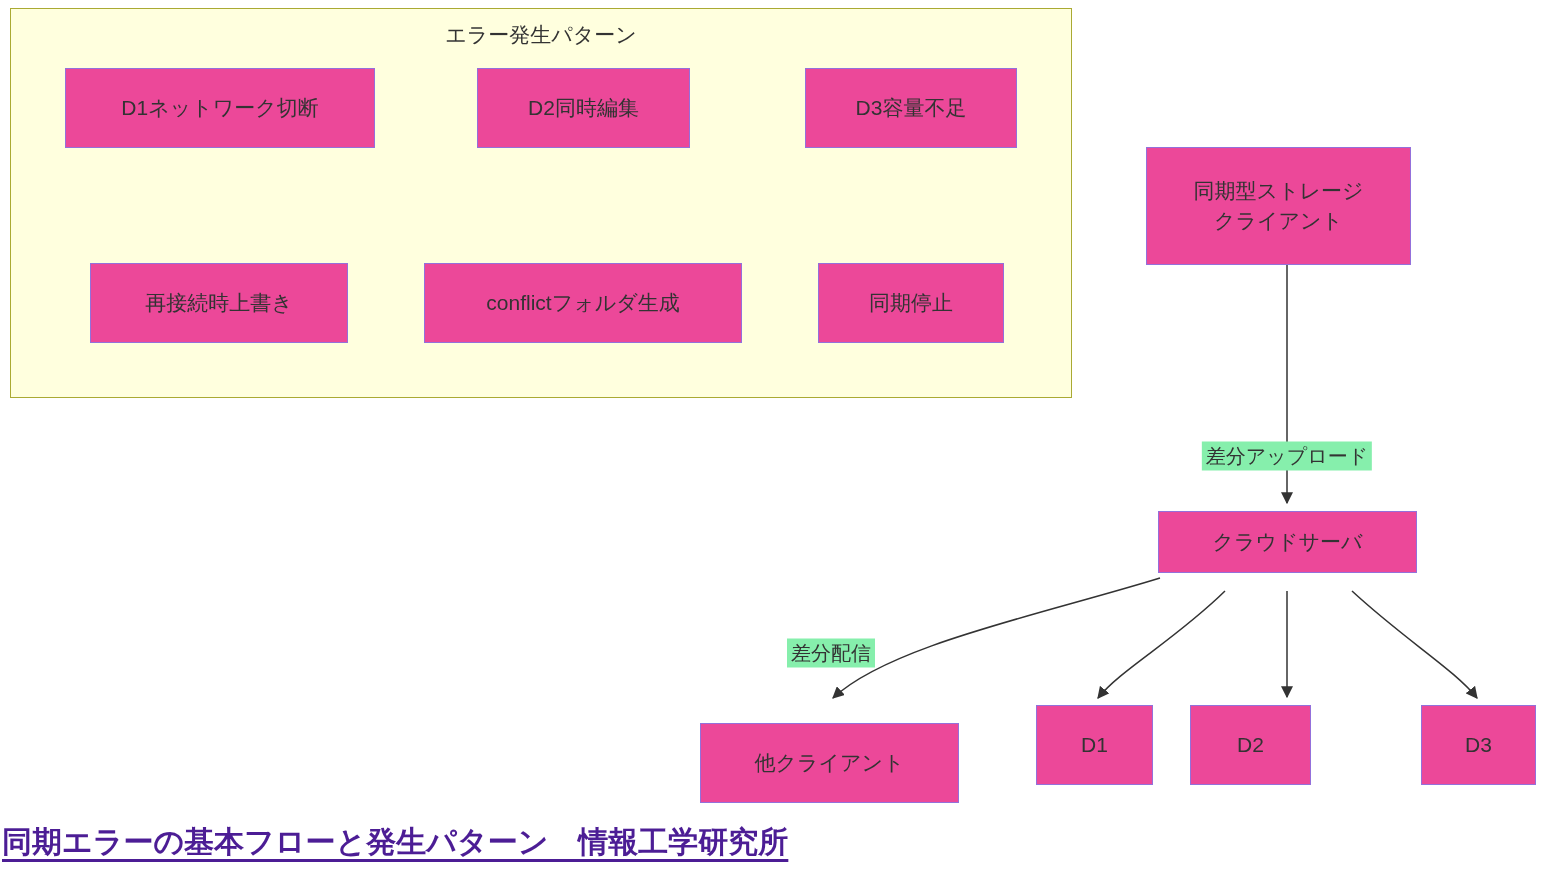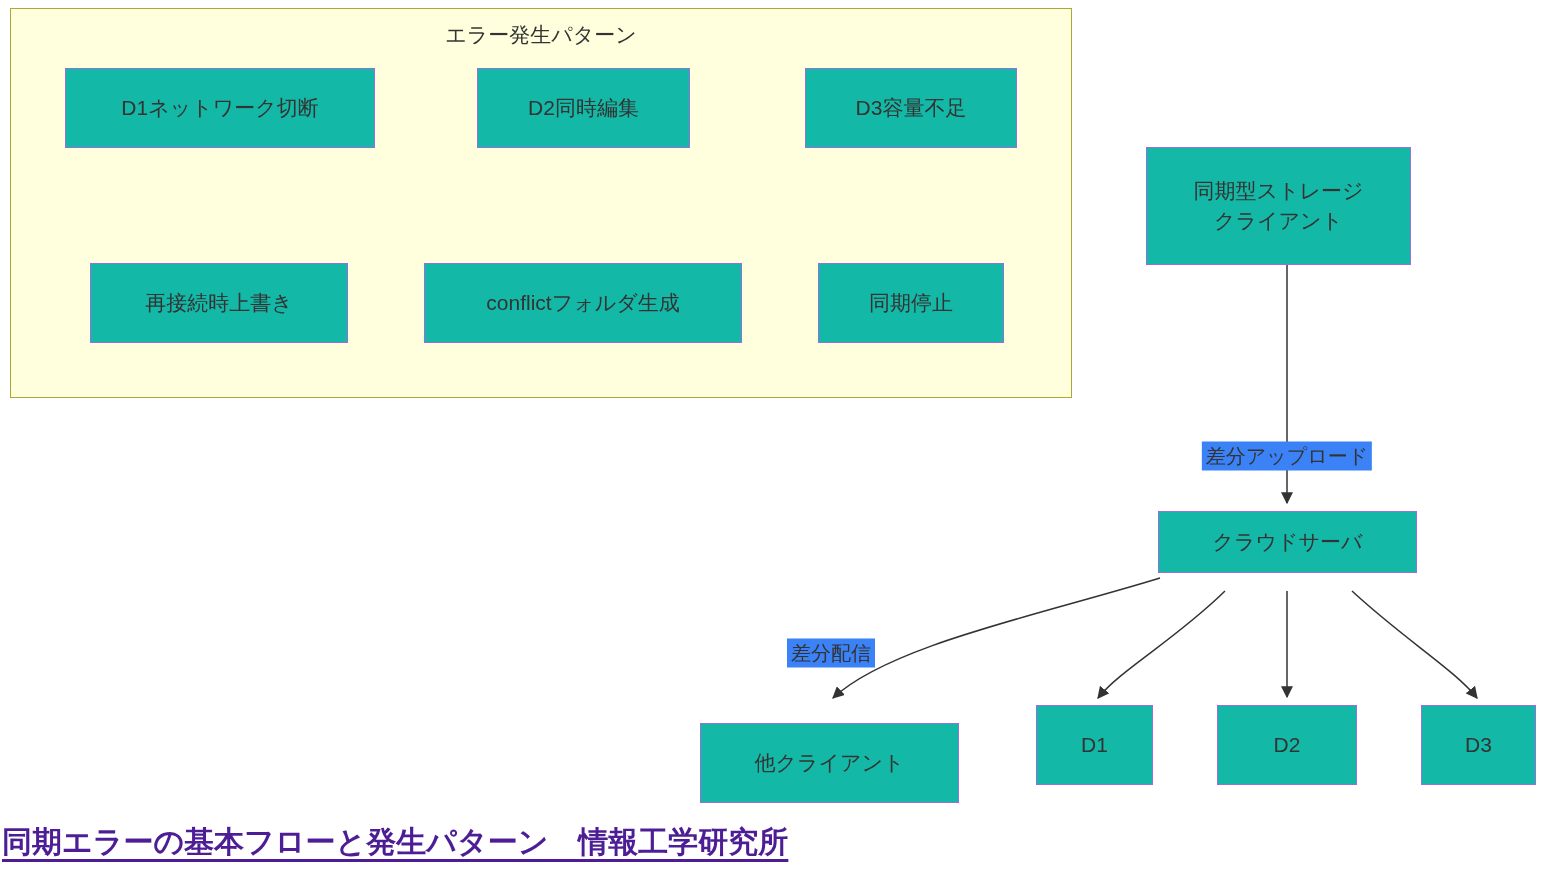--- a/index.html
+++ b/index.html
@@ -32,36 +32,36 @@
   .subgraph-title {
     position: absolute;
     top: 12px; left: 0;
     width: 100%;
     text-align: center;
     font-size: 21px;
     color: #333333;
   }
   .node {
     position: absolute;
-    background: #14b8a6;
+    background: #ec4899;
     border: 1px solid #9370DB;
     box-sizing: border-box;
     display: flex;
     align-items: center;
     justify-content: center;
     text-align: center;
     font-size: 21px;
     color: #333333;
     white-space: pre-line;
     line-height: 1.45;
   }
   .edge-label {
     position: absolute;
     transform: translate(-50%, -50%);
-    background: #3b82f6;
+    background: #86efac;
     color: #333333;
     font-size: 20px;
     padding: 1px 4px;
     white-space: nowrap;
   }
   .caption {
     position: absolute;
     left: 2px; top: 822px;
     font-size: 30px;
     font-weight: bold;
@@ -101,21 +101,21 @@
   <div class="node" style="left:805px; top:68px; width:212px; height:80px;">D3容量不足</div>
   <div class="node" style="left:90px; top:263px; width:258px; height:80px;">再接続時上書き</div>
   <div class="node" style="left:818px; top:263px; width:186px; height:80px;">同期停止</div>
   <div class="node" style="left:424px; top:263px; width:318px; height:80px;">conflictフォルダ生成</div>
 
   <div class="node" style="left:1146px; top:147px; width:265px; height:118px;">同期型ストレージ
 クライアント</div>
   <div class="node" style="left:1158px; top:511px; width:259px; height:62px;">クラウドサーバ</div>
   <div class="node" style="left:700px; top:723px; width:259px; height:80px;">他クライアント</div>
   <div class="node" style="left:1036px; top:705px; width:117px; height:80px;">D1</div>
-  <div class="node" style="left:1217px; top:705px; width:140px; height:80px;">D2</div>
+  <div class="node" style="left:1190px; top:705px; width:121px; height:80px;">D2</div>
   <div class="node" style="left:1421px; top:705px; width:115px; height:80px;">D3</div>
 
   <div class="edge-label" style="left:1287px; top:456px;">差分アップロード</div>
   <div class="edge-label" style="left:831px; top:653px;">差分配信</div>
 
   <div class="caption">同期エラーの基本フローと発生パターン　情報工学研究所</div>
 
 </div>
 
 </body></html>

